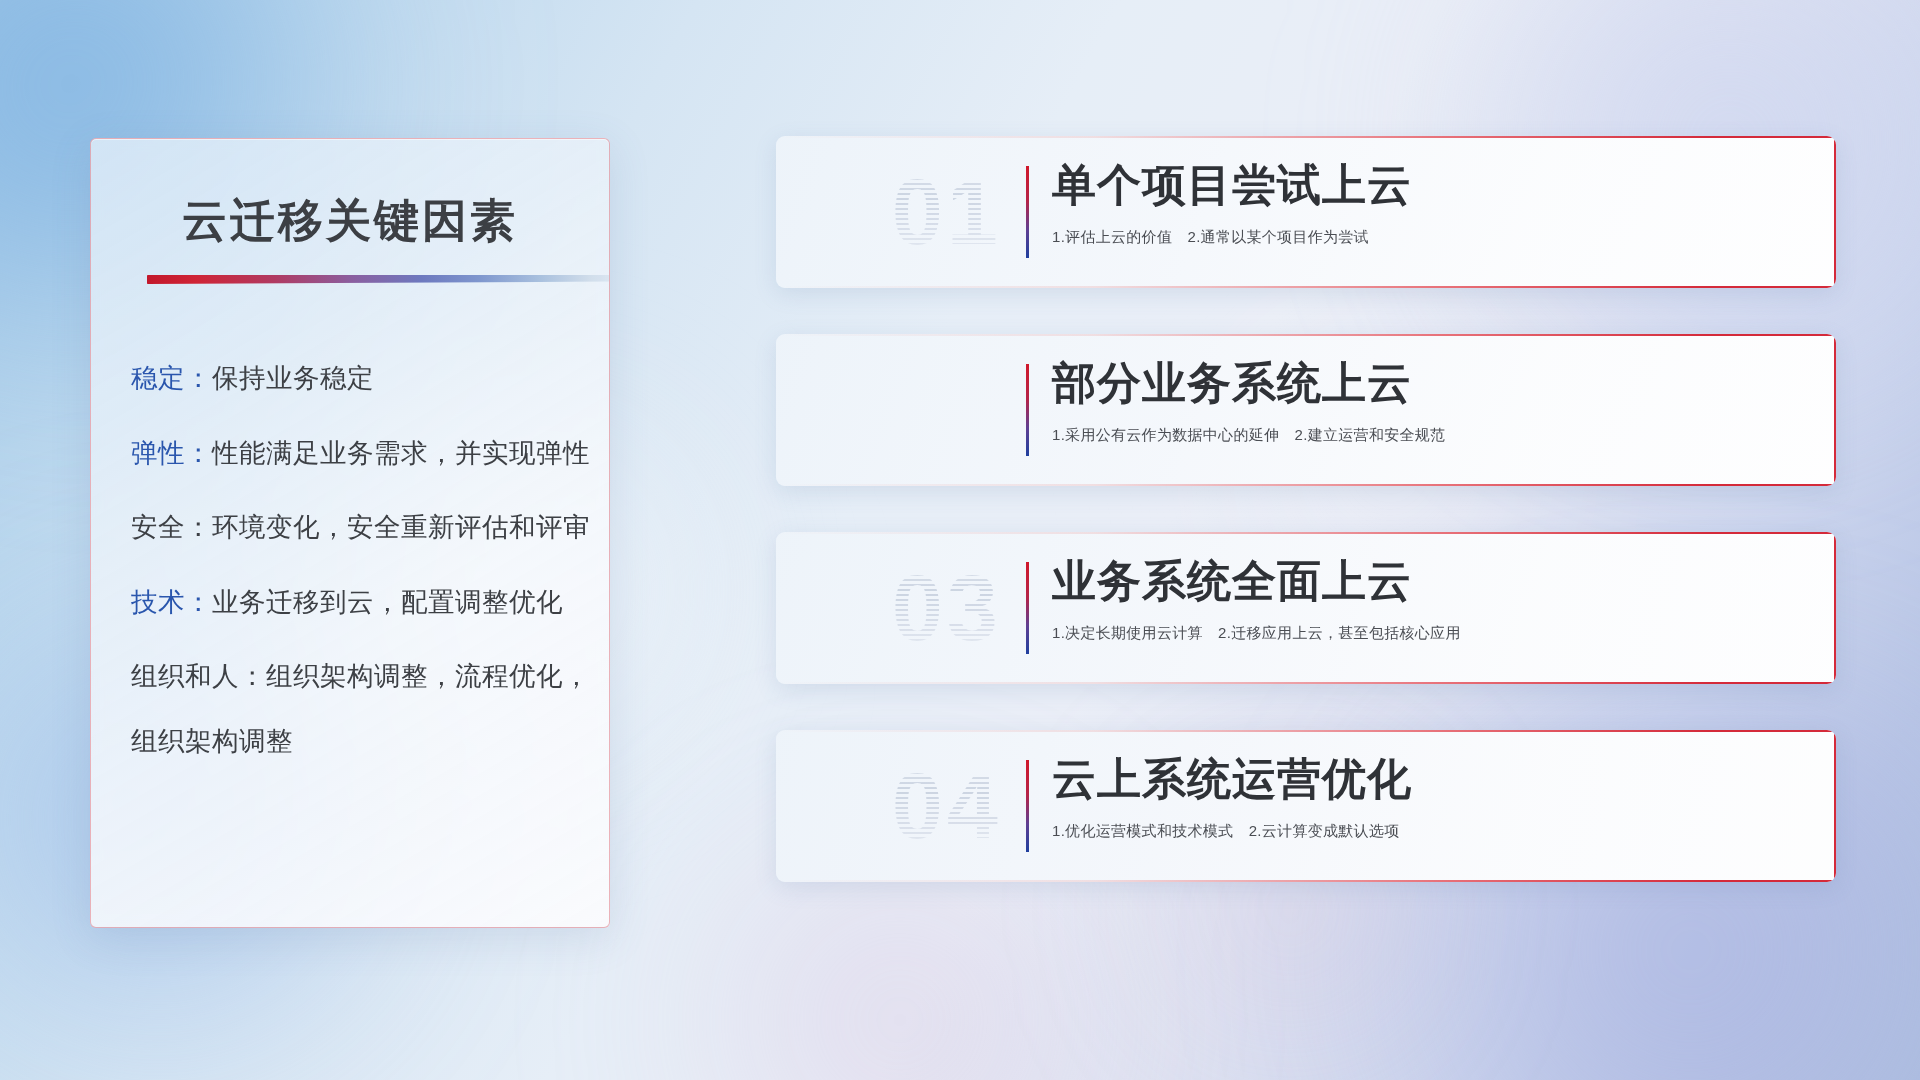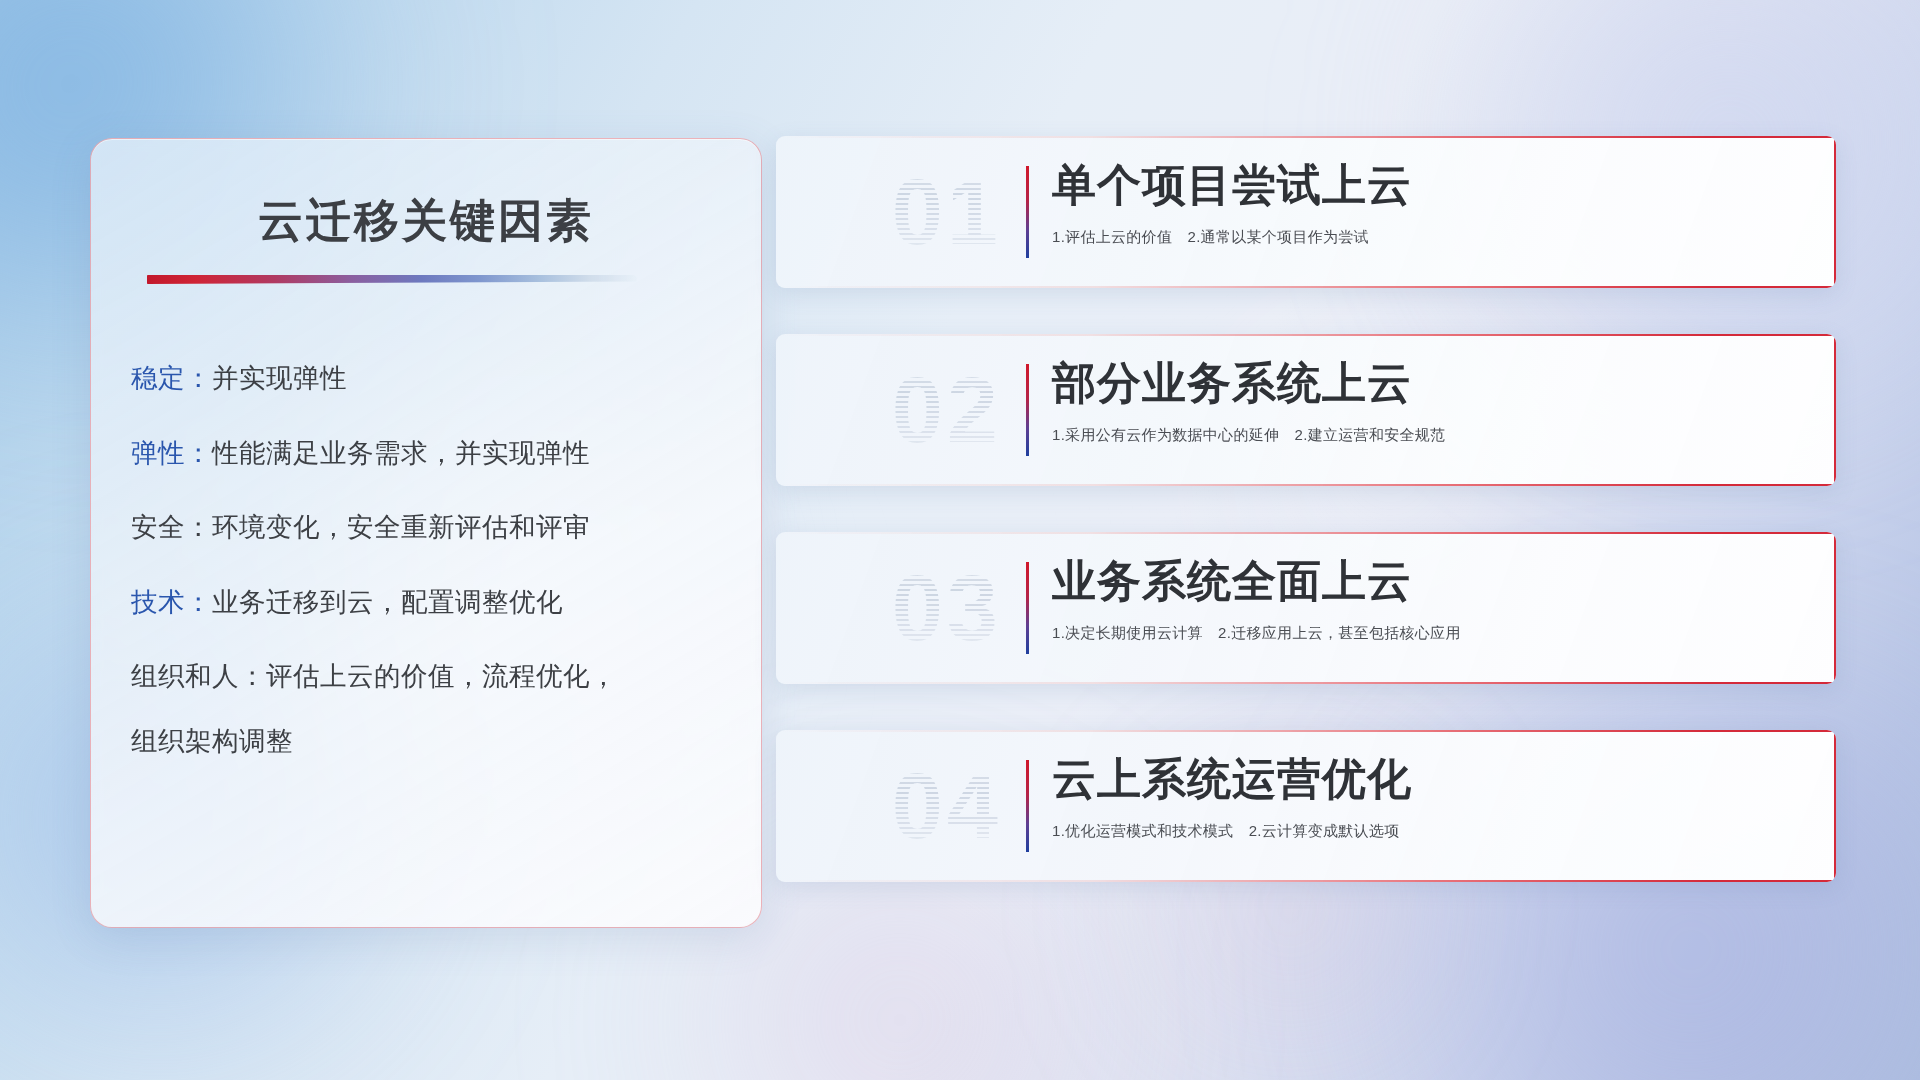--- a/index.html
+++ b/index.html
@@ -43,22 +43,22 @@
   .b7{width:420px;height:340px;left:1180px;top:300px;
       background:radial-gradient(circle at 50% 50%,rgba(255,255,255,.55),rgba(255,255,255,0) 70%);}
   .b8{width:300px;height:260px;left:1140px;bottom:40px;
       background:radial-gradient(circle at 50% 50%,rgba(205,185,215,.55),rgba(205,185,215,0) 70%);}
 
   
   #stage{position:absolute;inset:0;}
 
   
   #left-panel{
-    position:absolute;left:90px;top:138px;width:672px;height:790px;
-    border-radius:22px;
+    position:absolute;left:90px;top:138px;width:520px;height:790px;
+    border-radius:6px;
     background:linear-gradient(150deg,
        rgba(226,238,249,.80) 0%,
        rgba(236,243,250,.74) 30%,
        rgba(248,250,253,.80) 60%,
        rgba(252,252,254,.88) 100%);
     border:1.6px solid rgba(226,120,130,.55);
     box-shadow:0 10px 40px rgba(90,120,170,.16), inset 0 1px 0 rgba(255,255,255,.55);
     backdrop-filter:blur(6px);
     overflow:hidden;
   }
@@ -175,25 +175,25 @@
   <div class="blob b7"></div>
   <div class="blob b8"></div>
 </div>
 
 <div id="stage">
 
   <section id="left-panel">
     <h1 id="panel-title">云迁移关键因素</h1>
     <div id="title-rule"></div>
     <div id="factor-list">
-        <div class="factor-row blue"><span class="k">稳定：</span><span class="v">并实现弹性</span></div>
+        <div class="factor-row blue"><span class="k">稳定：</span><span class="v">保持业务稳定</span></div>
         <div class="factor-row blue"><span class="k">弹性：</span><span class="v">性能满足业务需求，并实现弹性</span></div>
         <div class="factor-row gray"><span class="k">安全：</span><span class="v">环境变化，安全重新评估和评审</span></div>
         <div class="factor-row blue"><span class="k">技术：</span><span class="v">业务迁移到云，配置调整优化</span></div>
-        <div class="factor-row gray"><span class="k">组织和人：</span><span class="v">评估上云的价值，流程优化，</span></div>
+        <div class="factor-row gray"><span class="k">组织和人：</span><span class="v">组织架构调整，流程优化，</span></div>
         <div class="factor-row gray cont"><span class="k"></span><span class="v">组织架构调整</span></div>
       </div>
   </section>
 
   <section id="cards">
       <article class="card">
         <div class="edge-t"></div>
         <div class="edge-b"></div>
         <div class="edge-r"></div>
         <div class="card-num">
@@ -202,23 +202,20 @@
         <div class="card-divider"></div>
         <div class="card-body">
           <h2 class="card-title">单个项目尝试上云</h2>
           <p class="card-sub">1.评估上云的价值　2.通常以某个项目作为尝试</p>
         </div>
       </article>
       <article class="card">
         <div class="edge-t"></div>
         <div class="edge-b"></div>
         <div class="edge-r"></div>
-        <div class="card-num">
-          <span>02</span>
-        </div>
         <div class="card-divider"></div>
         <div class="card-body">
           <h2 class="card-title">部分业务系统上云</h2>
           <p class="card-sub">1.采用公有云作为数据中心的延伸　2.建立运营和安全规范</p>
         </div>
       </article>
       <article class="card">
         <div class="edge-t"></div>
         <div class="edge-b"></div>
         <div class="edge-r"></div>

